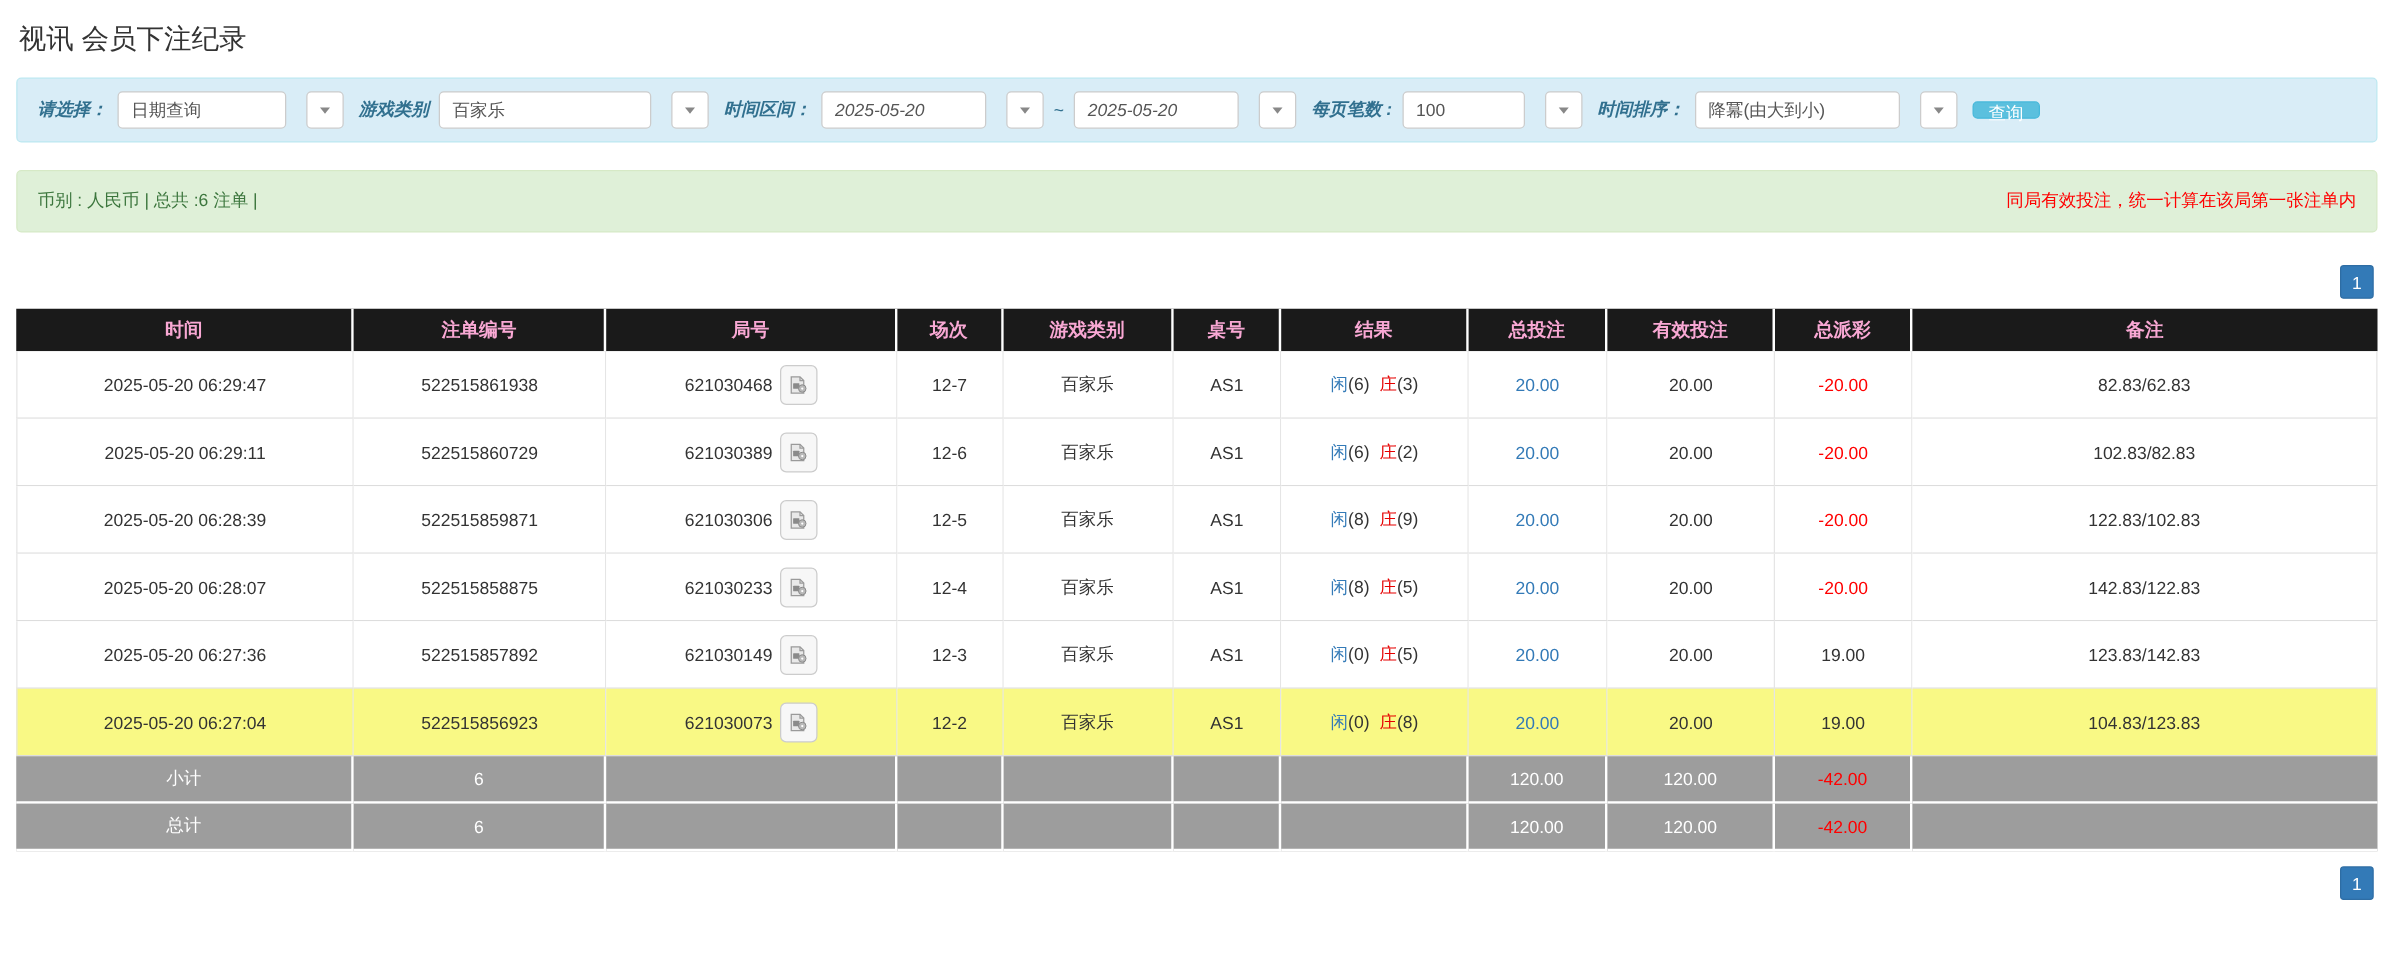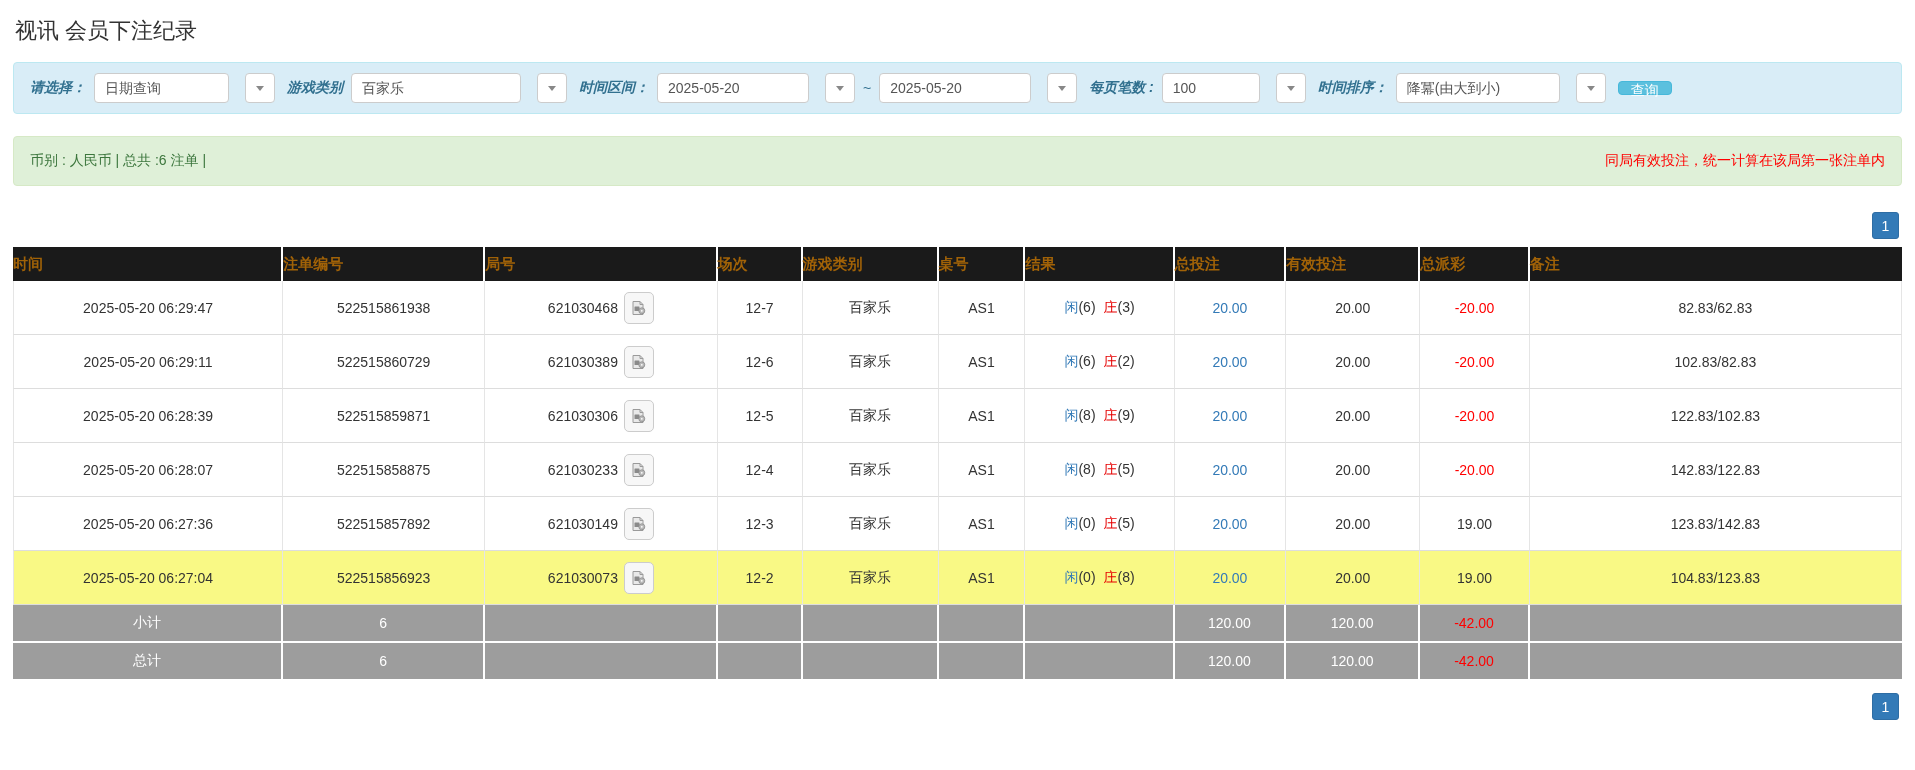--- a/index.html
+++ b/index.html
@@ -39,21 +39,21 @@
   .select-box{
     background:#fff;border:1px solid #ccc;border-radius:4px;
     height:30px;line-height:28px;padding:0 10px;font-size:14px;color:#555;
     white-space:nowrap;overflow:hidden;
   }
   .select-caret{
     background:#fff;border:1px solid #ccc;border-radius:4px;
     width:30px;height:30px;display:flex;align-items:center;justify-content:center;
   }
   .caret{width:0;height:0;border-left:4px solid transparent;border-right:4px solid transparent;border-top:5px solid #888;}
-  .w-select{width:135px;} .w-game{width:170px;} .w-date{width:152px;}
+  .w-select{width:135px;} .w-game{width:170px;} .w-date{width:132px;font-style:italic;}
   .w-size{width:98px;} .w-sort{width:164px;}
   .search-btn{
     background:var(--accent-blue);color:#fff;border:1px solid #46b8da;border-radius:4px;
     font-size:14px;height:14px;padding:0 12px;cursor:pointer;margin-left:4px;
   }
 
   
   .summary-bar{
     background:var(--summary-bg);
     border:1px solid var(--summary-border);
@@ -70,22 +70,22 @@
   .pager.bottom{margin:12px 3px 0 0;}
   .page-btn{
     background:var(--pagination-blue);border:1px solid #2e6da4;color:#fff;
     width:27px;height:27px;border-radius:3px;font-size:14px;
     display:flex;align-items:center;justify-content:center;cursor:pointer;text-decoration:none;
   }
 
   
   table.bet-table{width:100%;border-collapse:separate;border-spacing:0;table-layout:fixed;}
   .bet-table thead th{
-    background:var(--header-bg);color:#a16207;font-size:15px;font-weight:bold;
-    height:34px;text-align:left;border-right:2px solid #fff;
+    background:var(--header-bg);color:#f9a8d4;font-size:15px;font-weight:bold;
+    height:34px;text-align:center;border-right:2px solid #fff;
   }
   .bet-table thead th:last-child{border-right:none;margin-left:48px;}
   .bet-table tbody td{
     background:#fff;height:54px;font-size:14px;text-align:center;vertical-align:middle;
     border-bottom:1px solid #ddd;border-right:1px solid #e5e5e5;
   }
   .bet-table tbody td:first-child{border-left:1px solid #e5e5e5;}
   .bet-table tbody td:last-child{border-right:1px solid #e5e5e5;}
   .bet-table tr.highlight td{background:var(--highlight-yellow);}
   .bet-table tr.summary-row td{

